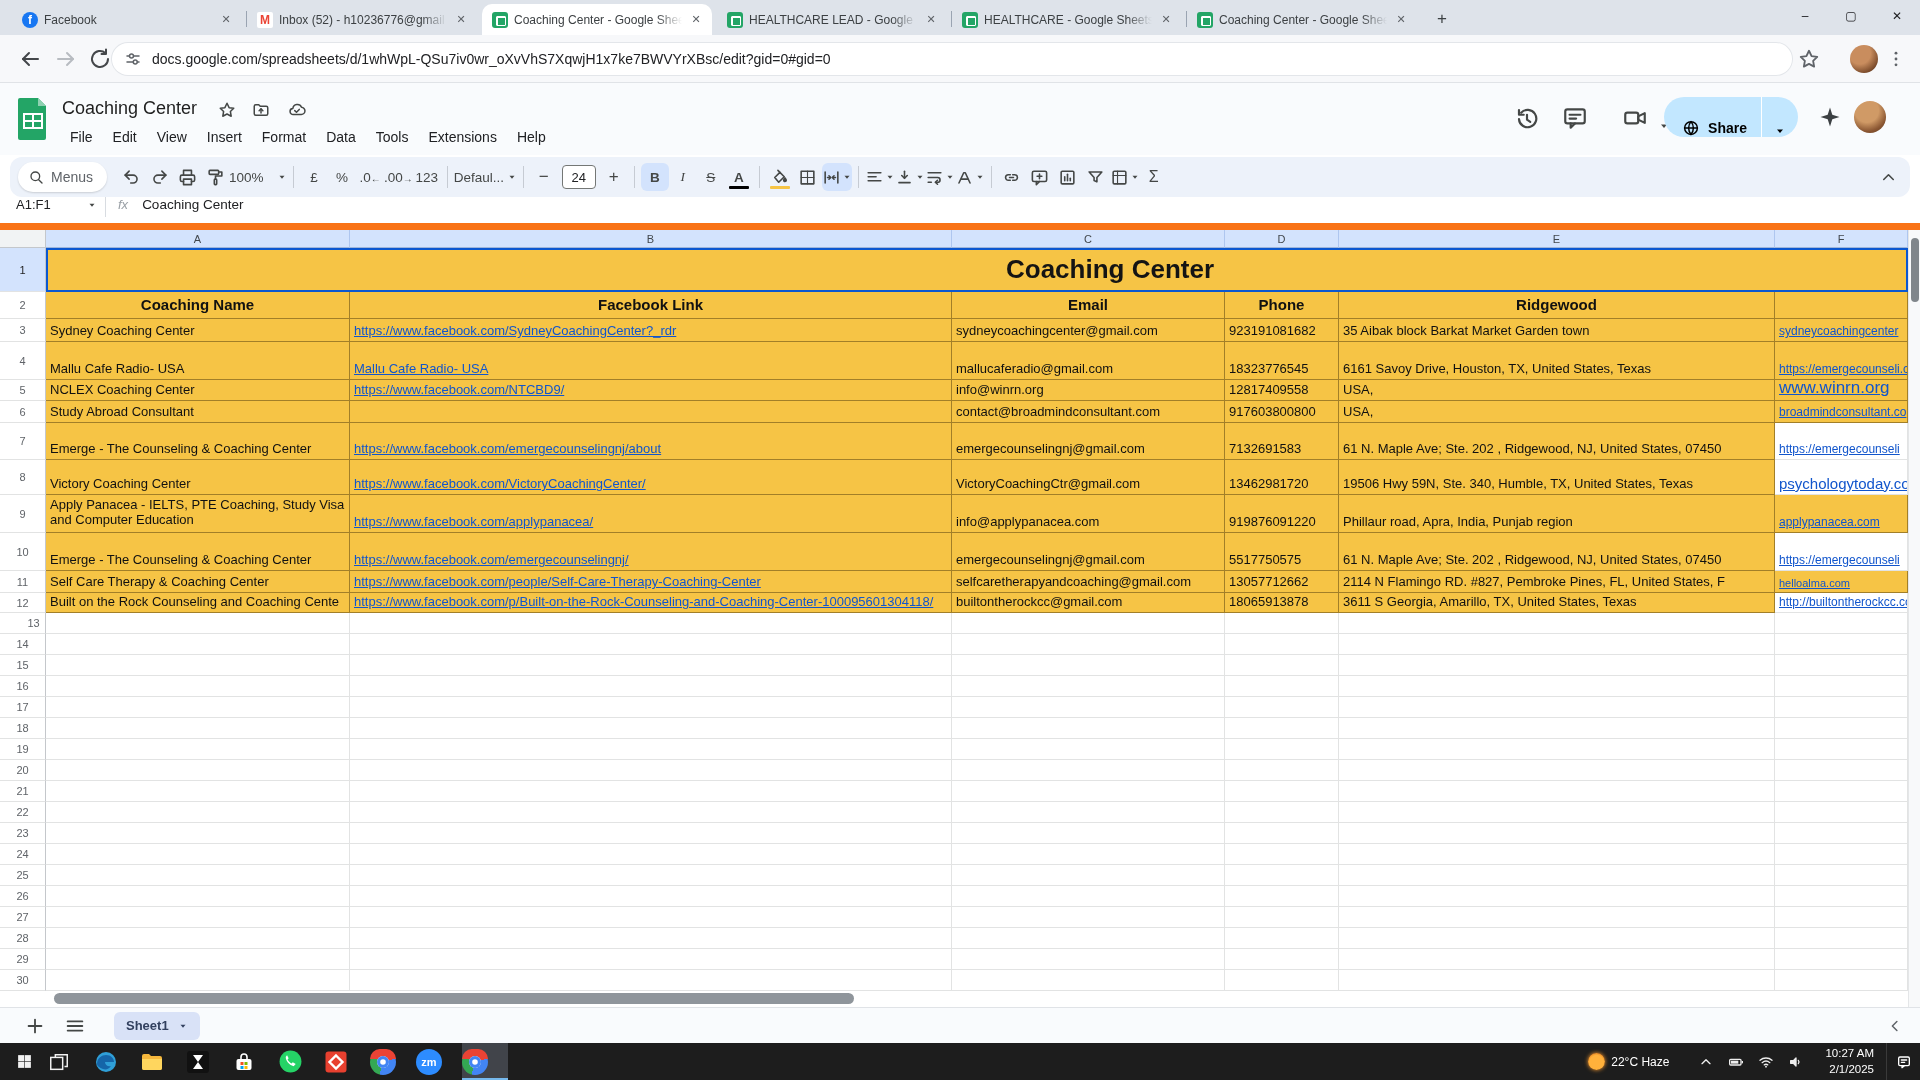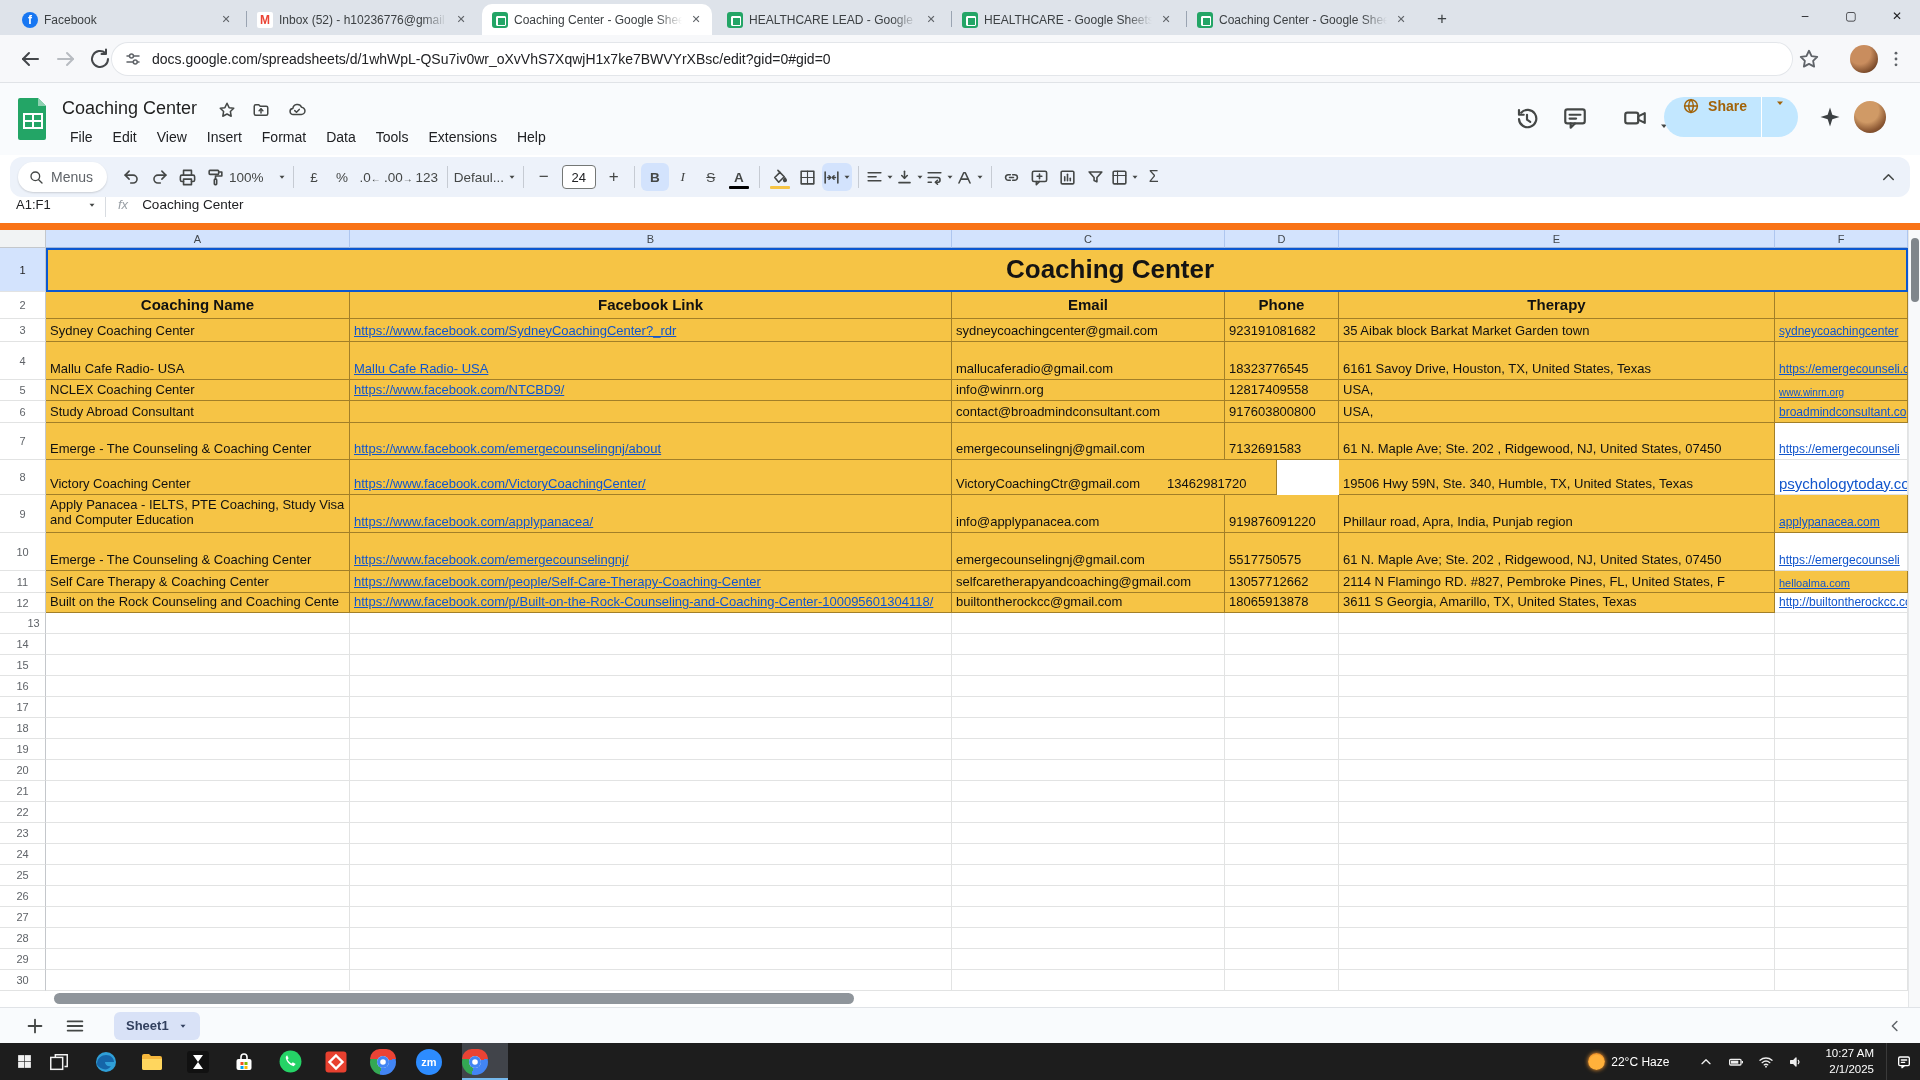--- a/index.html
+++ b/index.html
@@ -45,21 +45,21 @@
 
   
   #docbar { position:absolute; left:0; top:83px; width:1920px; height:72px; background:#f9fbfd; }
   #sheets-logo { position:absolute; left:16px; top:13px; width:34px; height:46px; }
   #doc-title { position:absolute; left:62px; top:15px; font-size:18px; color:#1f1f1f; }
   .doc-mini { position:absolute; top:18px; width:18px; height:18px; color:#444746; }
   #menubar { position:absolute; left:62px; top:44px; height:24px; display:flex; gap:4px; }
   .menu-item { font-size:14px; color:#202124; padding:2px 8px; border-radius:4px; cursor:pointer; }
   .hdr-ico { position:absolute; top:22px; width:26px; height:26px; color:#444746; }
   #share-btn { position:absolute; right:122px; top:14px; height:40px; background:#c2e7ff;
-    border-radius:20px; display:flex; align-items:flex-start; color:#a16207; }
+    border-radius:20px; display:flex; align-items:flex-end; color:#000000; }
   #share-main { display:flex; align-items:center; gap:8px; padding:0 14px 0 18px; font-size:14px; font-weight:bold; }
   #share-main .gi { width:18px; height:18px; }
   #share-divider { width:1px; height:40px; background:#fff; }
   #share-caret { padding:0 12px; display:flex; align-items:center; }
   #gemini-btn { position:absolute; right:78px; top:22px; width:24px; height:24px; color:#3c4043; }
   #doc-avatar { position:absolute; right:34px; top:18px; width:32px; height:32px; border-radius:50%;
     background:radial-gradient(circle at 40% 30%, #d09a66 0 40%, #8a5632 70%, #59361d); }
 
   
   #toolbar { position:absolute; left:10px; top:157px; width:1900px; height:40px; background:#edf2fa;
@@ -618,21 +618,21 @@
       </div>
     <div id="corner"></div>
     <div id="rows-layer">
         <div class="gutter sel" style="top: 18px; height: 44px;">1</div>
         <div id="title-cell" style="left: 46px; top: 18px; width: 2128px; height: 44px;">Coaching Center</div>
         <div class="gutter" style="top: 62px; height: 27px;">2</div>
         <div class="cell yellow hdr" style="left: 46px; top: 62px; width: 304px; height: 27px;">Coaching Name</div>
         <div class="cell yellow hdr" style="left: 350px; top: 62px; width: 602px; height: 27px;">Facebook Link</div>
         <div class="cell yellow hdr" style="left: 952px; top: 62px; width: 273px; height: 27px;">Email</div>
         <div class="cell yellow hdr" style="left: 1225px; top: 62px; width: 114px; height: 27px;">Phone</div>
-        <div class="cell yellow hdr" style="left: 1339px; top: 62px; width: 436px; height: 27px;">Therapy</div>
+        <div class="cell yellow hdr" style="left: 1339px; top: 62px; width: 436px; height: 27px;">Ridgewood</div>
         <div class="cell yellow hdr" style="left: 1775px; top: 62px; width: 133px; height: 27px;"></div>
         <div class="gutter" style="top: 89px; height: 23px;">3</div>
         <div class="cell yellow" style="left: 46px; top: 89px; width: 304px; height: 23px;">Sydney Coaching Center</div>
         <div class="cell yellow" style="left: 350px; top: 89px; width: 602px; height: 23px;">
           <span class="link">https://www.facebook.com/SydneyCoachingCenter?_rdr</span>
         </div>
         <div class="cell yellow" style="left: 952px; top: 89px; width: 273px; height: 23px;">sydneycoachingcenter@gmail.com</div>
         <div class="cell yellow" style="left: 1225px; top: 89px; width: 114px; height: 23px;">923191081682</div>
         <div class="cell yellow" style="left: 1339px; top: 89px; width: 436px; height: 23px;">35 Aibak block Barkat Market Garden town</div>
         <div class="cell yellow" style="left: 1775px; top: 89px; width: 133px; height: 23px;">
@@ -651,21 +651,21 @@
         </div>
         <div class="gutter" style="top: 150px; height: 21px;">5</div>
         <div class="cell yellow" style="left: 46px; top: 150px; width: 304px; height: 21px;">NCLEX Coaching Center</div>
         <div class="cell yellow" style="left: 350px; top: 150px; width: 602px; height: 21px;">
           <span class="link">https://www.facebook.com/NTCBD9/</span>
         </div>
         <div class="cell yellow" style="left: 952px; top: 150px; width: 273px; height: 21px;">info@winrn.org</div>
         <div class="cell yellow" style="left: 1225px; top: 150px; width: 114px; height: 21px;">12817409558</div>
         <div class="cell yellow" style="left: 1339px; top: 150px; width: 436px; height: 21px;">USA,</div>
         <div class="cell yellow" style="left: 1775px; top: 150px; width: 133px; height: 21px;">
-          <span class="link" style="font-size:10px">www.winrn.org</span>
+          <span class="link" style="font-size:17px">www.winrn.org</span>
         </div>
         <div class="gutter" style="top: 171px; height: 22px;">6</div>
         <div class="cell yellow" style="left: 46px; top: 171px; width: 304px; height: 22px;">Study Abroad Consultant</div>
         <div class="cell yellow" style="left: 350px; top: 171px; width: 602px; height: 22px;"></div>
         <div class="cell yellow" style="left: 952px; top: 171px; width: 273px; height: 22px;">contact@broadmindconsultant.com</div>
         <div class="cell yellow" style="left: 1225px; top: 171px; width: 114px; height: 22px;">917603800800</div>
         <div class="cell yellow" style="left: 1339px; top: 171px; width: 436px; height: 22px;">USA,</div>
         <div class="cell yellow" style="left: 1775px; top: 171px; width: 133px; height: 22px;">
           <span class="link" style="font-size:12px">broadmindconsultant.co</span>
         </div>
@@ -679,21 +679,21 @@
         <div class="cell yellow" style="left: 1339px; top: 193px; width: 436px; height: 37px;">61 N. Maple Ave; Ste. 202 , Ridgewood, NJ, United States, 07450</div>
         <div class="cell white" style="left: 1775px; top: 193px; width: 133px; height: 37px;">
           <span class="link" style="font-size:12px">https://emergecounseli</span>
         </div>
         <div class="gutter" style="top: 230px; height: 35px;">8</div>
         <div class="cell yellow" style="left: 46px; top: 230px; width: 304px; height: 35px;">Victory Coaching Center</div>
         <div class="cell yellow" style="left: 350px; top: 230px; width: 602px; height: 35px;">
           <span class="link">https://www.facebook.com/VictoryCoachingCenter/</span>
         </div>
         <div class="cell yellow" style="left: 952px; top: 230px; width: 273px; height: 35px;">VictoryCoachingCtr@gmail.com</div>
-        <div class="cell yellow" style="left: 1163px; top: 230px; width: 114px; height: 35px;">13462981720</div>
+        <div class="cell yellow" style="left: 1225px; top: 230px; width: 114px; height: 35px;">13462981720</div>
         <div class="cell yellow" style="left: 1339px; top: 230px; width: 436px; height: 35px;">19506 Hwy 59N, Ste. 340, Humble, TX, United States, Texas</div>
         <div class="cell white" style="left: 1775px; top: 230px; width: 133px; height: 35px;">
           <span class="link" style="font-size:15px">psychologytoday.com</span>
         </div>
         <div class="gutter" style="top: 265px; height: 38px;">9</div>
         <div class="cell yellow" style="left: 46px; top: 265px; width: 304px; height: 38px; white-space: normal; align-items: center;">Apply Panacea - IELTS, PTE Coaching, Study Visa and Computer Education</div>
         <div class="cell yellow" style="left: 350px; top: 265px; width: 602px; height: 38px;">
           <span class="link">https://www.facebook.com/applypanacea/</span>
         </div>
         <div class="cell yellow" style="left: 952px; top: 265px; width: 273px; height: 38px;">info@applypanacea.com</div>

